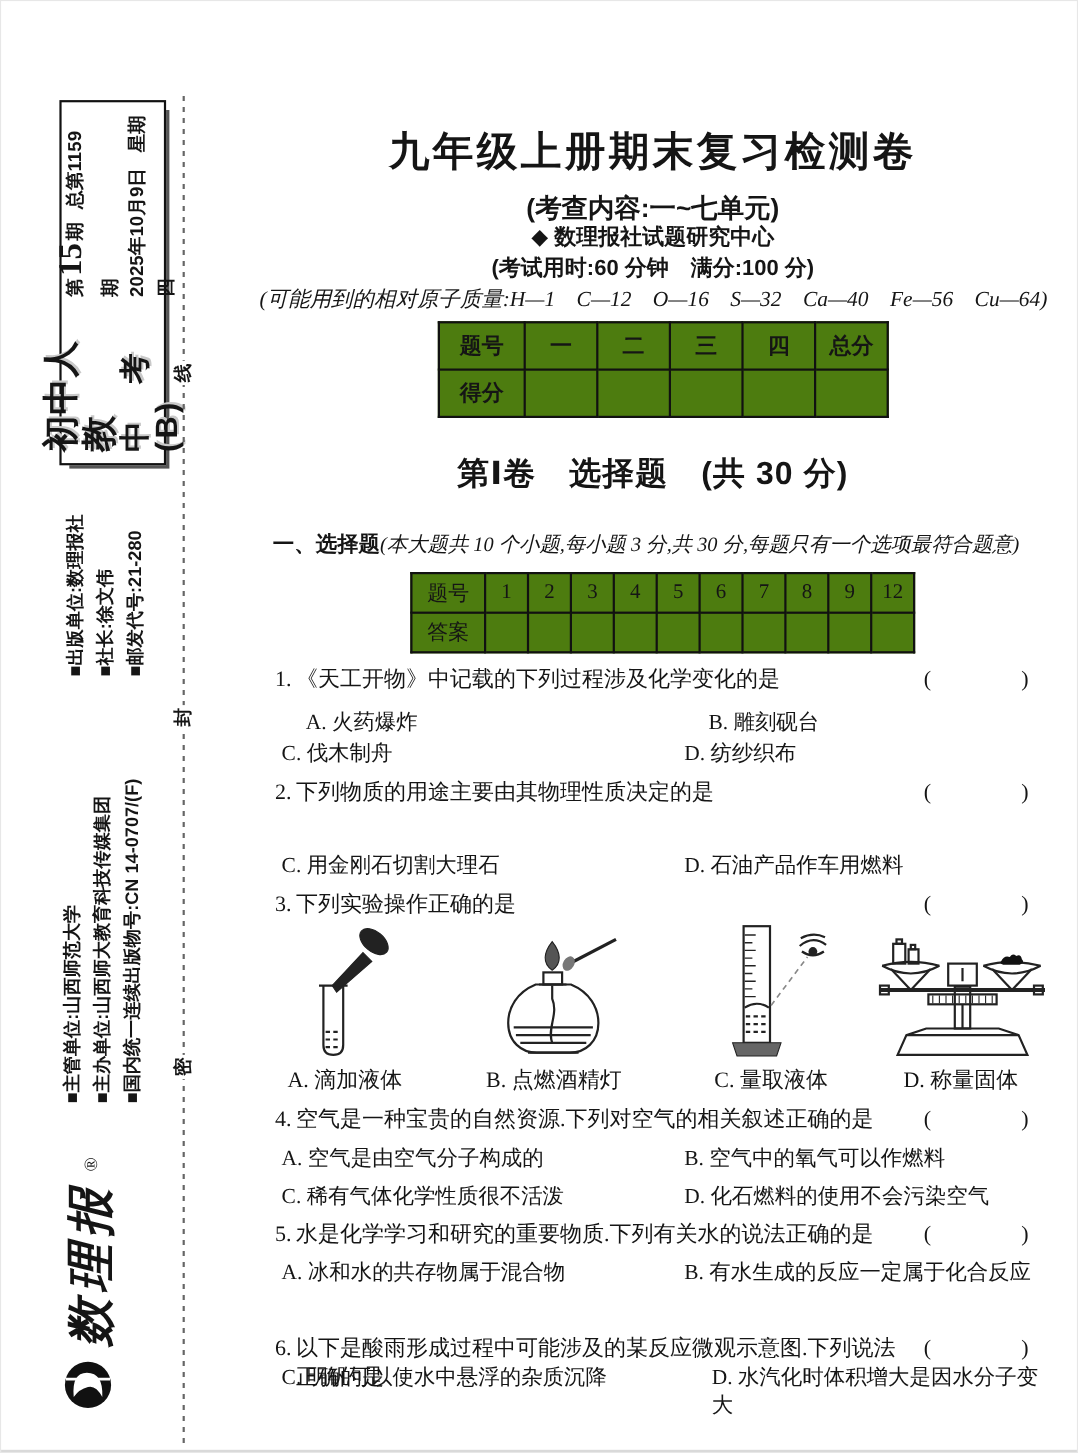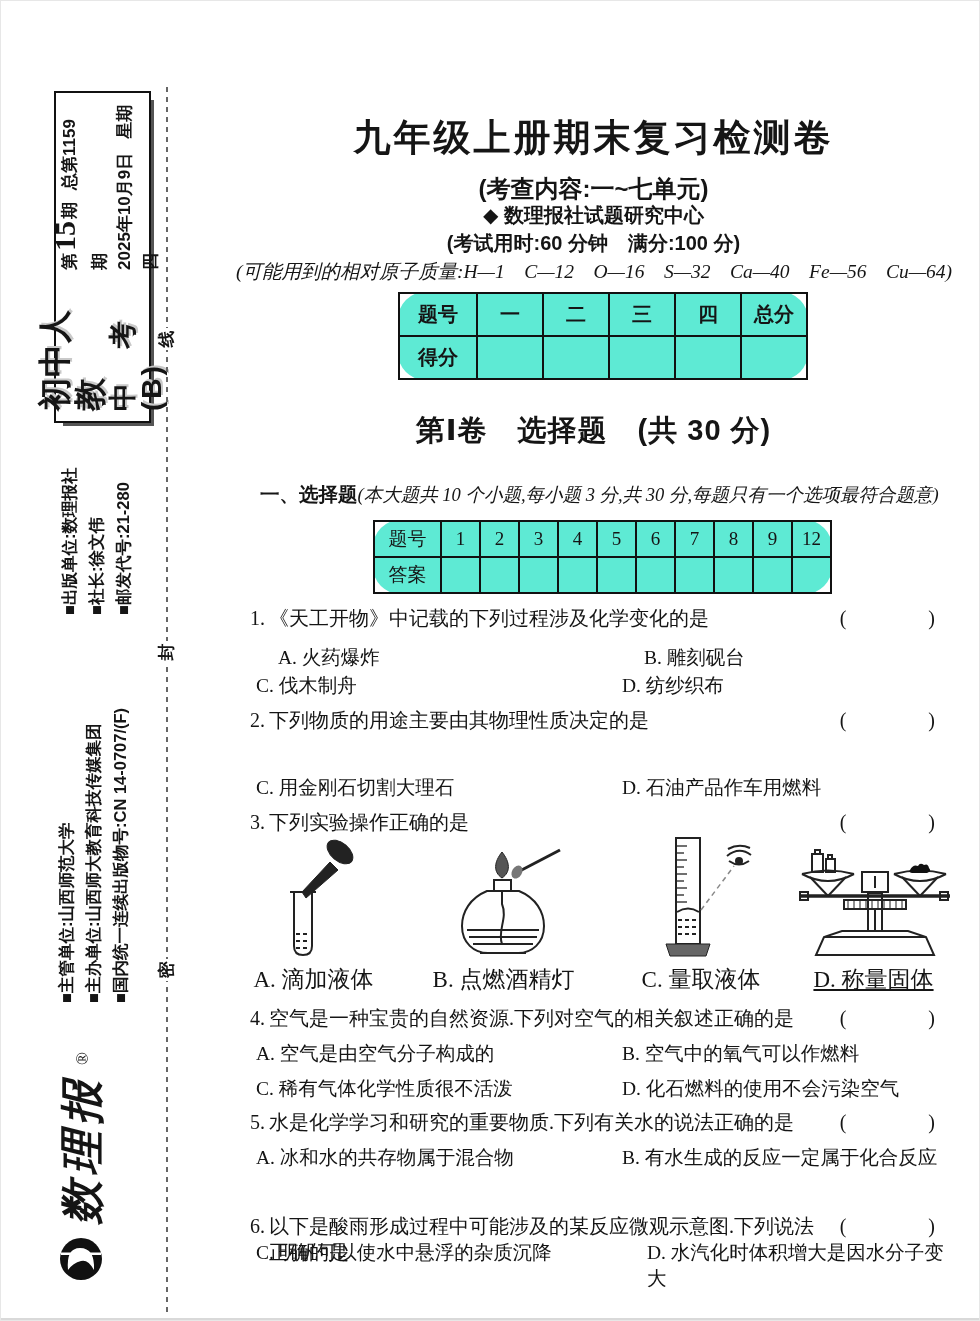--- a/index.html
+++ b/index.html
@@ -48,45 +48,45 @@
 
   
   #main{position:absolute;left:235px;top:0;width:715px;height:1041px;}
   .ctr{left:0;width:100%;text-align:center;}
   .page-title{top:112px;font-size:37px;font-weight:900;letter-spacing:3px;}
   .scope-line{top:172px;font-size:24px;}
   .org-line{top:201px;font-size:20px;}
   .time-line{top:229px;font-size:20px;}
   .atomic-line{top:257px;font-size:19.5px;white-space:nowrap;}
 
-  table.grid{border-collapse:collapse;position:absolute;background:#5eead4;border-radius:27px;}
+  table.grid{border-collapse:collapse;position:absolute;background:#4d7c0f;}
   table.grid td{border:2px solid #111;text-align:center;padding:0;}
   #score-table{left:162px;top:291px;}
   #score-table td{height:41px;font-size:20px;}
   #score-table td.lab{width:76px;}
   #score-table td.col{width:64px;}
   #answer-table{left:137px;top:519px;}
   #answer-table td{height:34px;font-size:19px;}
   #answer-table td.lab{width:65px;}
   #answer-table td.col{width:37px;}
 
   .sec1-title{top:410px;font-size:29px;letter-spacing:1px;}
-  .instr{top:480px;left:24px;font-size:18.5px;white-space:nowrap;}
+  .instr{top:480px;left:12px;font-size:18.5px;white-space:nowrap;}
   .instr .lead{font-size:19.5px;}
 
   .q{position:absolute;left:14px;right:2px;display:flex;font-size:20px;line-height:26px;}
   .q .qnum{margin-right:4px;}
   .q .paren{margin-left:auto;letter-spacing:14px;padding-left:8px;}
   .optrow{position:absolute;left:20px;right:0;display:grid;
           grid-template-columns:366px auto;font-size:19.5px;line-height:26px;}
 
   .fig{position:absolute;top:826px;height:168px;display:flex;flex-direction:column;
        justify-content:flex-end;align-items:center;}
   .fig svg{display:block;}
-  .fig .flabel{margin-top:6px;font-size:23px;white-space:nowrap;}
+  .fig .flabel{margin-top:6px;font-size:20px;white-space:nowrap;}
   .sk{stroke:#222;fill:none;stroke-width:2;}
   .skf{stroke:#222;fill:#222;stroke-width:1;}
 </style>
 </head>
 <body>
 
 <div id="page">
 
   <div class="rot" style="left:53px;top:422px;">
     <div class="masthead-inner hei">
@@ -281,21 +281,21 @@
         <line x1="34" y1="100" x2="54" y2="100" class="sk" stroke-dasharray="4 3" stroke-width="1.4"></line>
         <line x1="57" y1="76" x2="90" y2="32" stroke="#888" stroke-width="1.5" stroke-dasharray="5 4"></line>
         <path d="M83,22 Q95,12 107,21" class="sk" stroke-width="1.8"></path>
         <path d="M85,27 Q95,34 105,27" class="sk" stroke-width="1.8"></path>
         <circle cx="95" cy="27" r="4" fill="#222"></circle>
         <path d="M84,15 Q95,9 106,14" class="sk" stroke-width="1.5"></path>
       </svg>
       <div class="flabel">C. 量取液体</div>
     </div>
 
-    <div class="fig" style="left:550px;width:175px;text-decoration:underline;">
+    <div class="fig" style="left:550px;width:175px;">
       <svg width="172" height="120" viewBox="0 0 172 120">
         <path d="M28,117 L146,117 L138,99 L120,93 L54,93 L36,99 Z" class="sk"></path>
         <line x1="36" y1="99" x2="138" y2="99" class="sk" stroke-width="1.3"></line>
         <rect x="80" y="55" width="14" height="38" class="sk"></rect>
         <rect x="74" y="34" width="26" height="20" class="sk"></rect>
         <line x1="87" y1="38" x2="87" y2="50" class="sk" stroke-width="1.5"></line>
         <line x1="12" y1="58" x2="162" y2="58" stroke="#222" stroke-width="3.5"></line>
         <rect x="56" y="62" width="62" height="9" class="sk" stroke-width="1.5"></rect>
         <g stroke="#222" stroke-width="1">
           <line x1="60" y1="63" x2="60" y2="70"></line>

